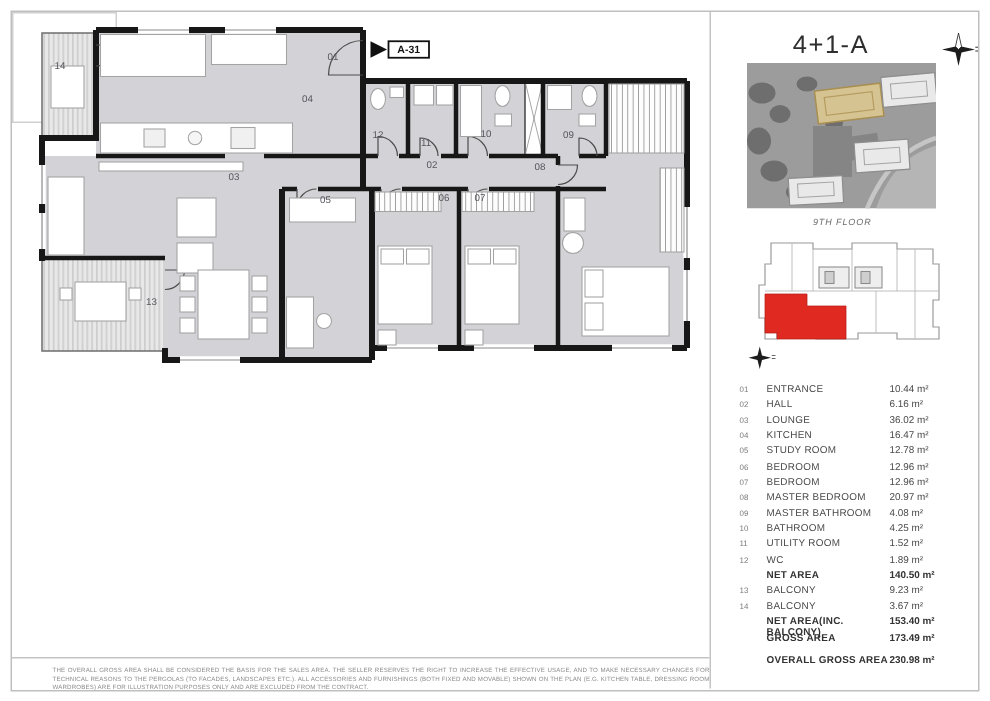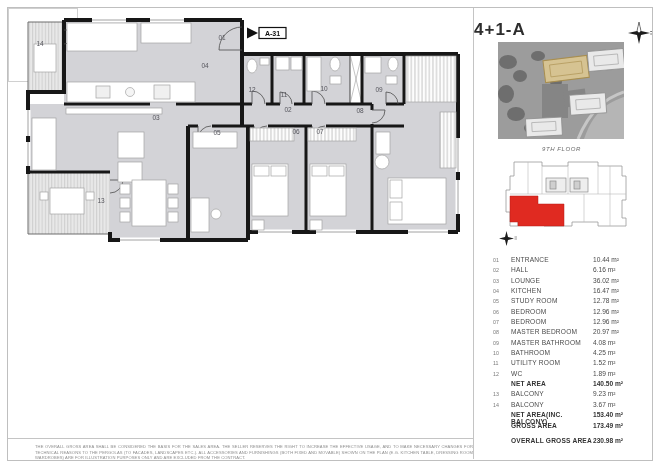--- a/index.html
+++ b/index.html
@@ -3,22 +3,22 @@
 <meta charset="utf-8">
 <style>
   html,body{margin:0;padding:0;background:#fff;}
   .page{position:relative;width:660px;height:467px;background:#ffffff;overflow:hidden;
         font-family:"Liberation Sans",sans-serif;color:#3c3c3c;}
   .page-border{position:absolute;left:7px;top:7px;width:644px;height:452px;
         border:1px solid #bfbfbf;pointer-events:none;}
   .logo-box{position:absolute;left:8px;top:8px;width:68px;height:72px;border:1px solid #d0d0d0;background:#fff;}
   .plan-svg{position:absolute;left:0;top:0;}
   .right-panel{position:absolute;left:473px;top:8px;width:179px;height:451px;border-left:1px solid #c4c4c4;}
-  .sheet-title{position:absolute;left:0;top:12px;width:160px;text-align:left;
-        font-size:17px;font-weight:700;letter-spacing:1px;color:#2e2e2e;}
+  .sheet-title{position:absolute;left:0;top:12px;width:160px;text-align:center;
+        font-size:17px;font-weight:400;letter-spacing:1px;color:#2e2e2e;}
   .compass-top{position:absolute;left:152px;top:12px;}
   .sat-svg{position:absolute;left:24px;top:34px;}
   .floor-label{position:absolute;left:0;top:138px;width:175px;text-align:center;
         font-style:italic;font-size:6px;letter-spacing:.6px;color:#6b6b6b;}
   .keyplan-svg{position:absolute;left:18px;top:148px;}
   .area-table{position:absolute;left:0;top:248px;width:179px;}
   .area-row{display:flex;align-items:baseline;height:10.35px;padding-left:19px;padding-right:4px;
         font-size:6.6px;color:#4a4a4a;}
   .area-row .no{width:18px;font-size:5.3px;color:#7a7a7a;}
   .area-row .nm{flex:1;letter-spacing:.2px;}

